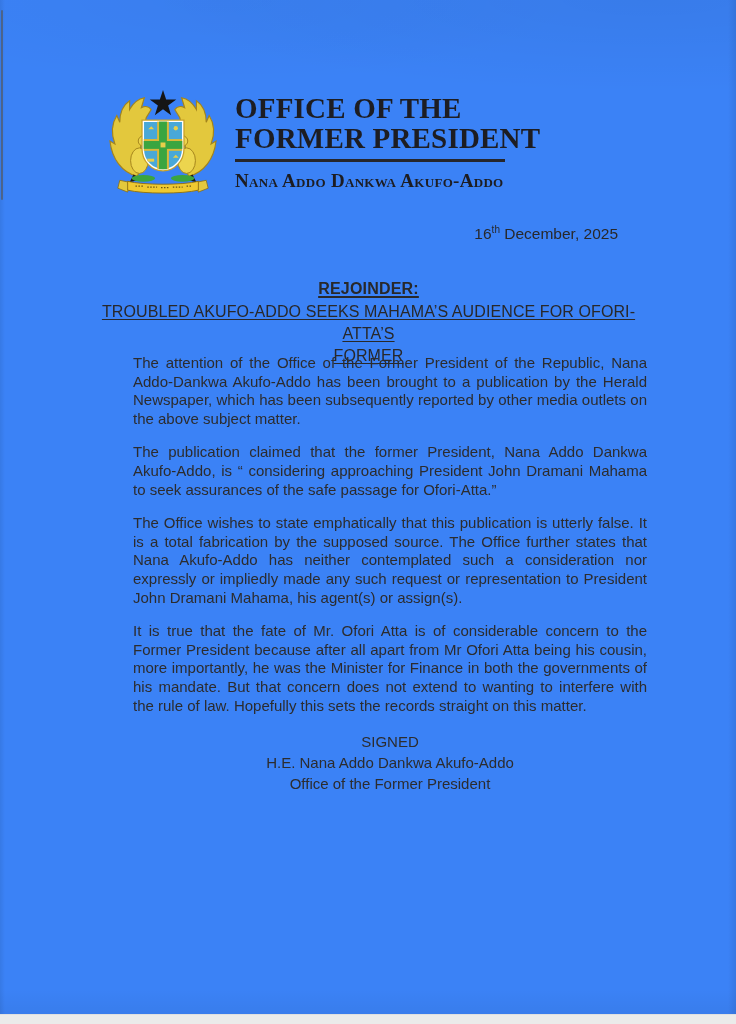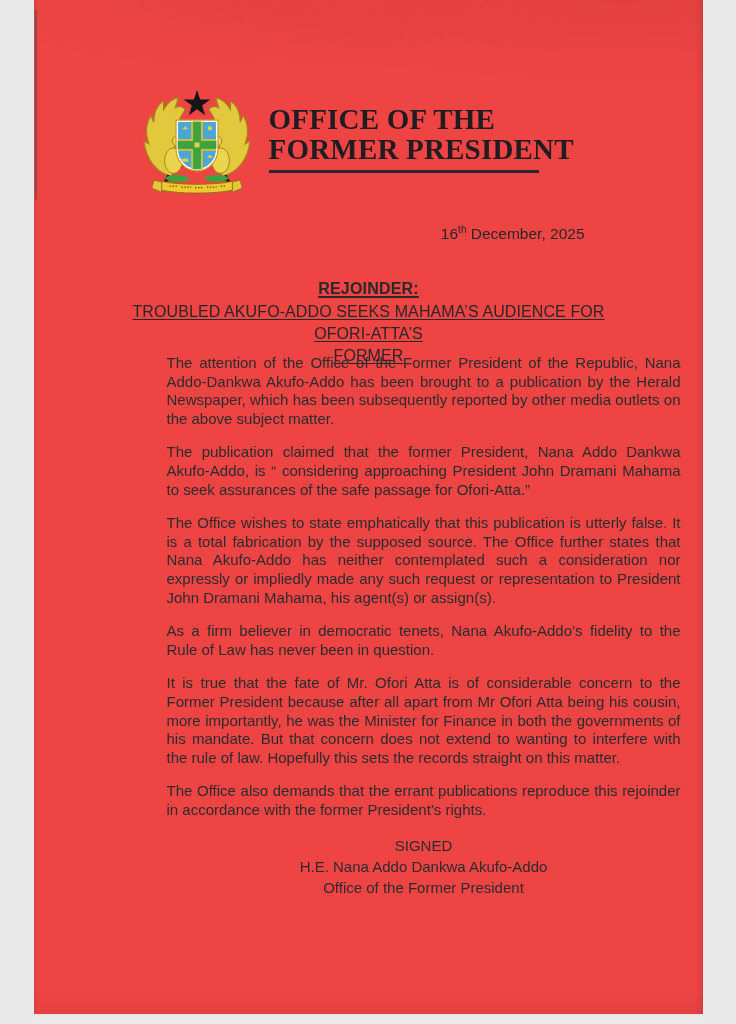--- a/index.html
+++ b/index.html
@@ -1,18 +1,18 @@
 <!DOCTYPE html>
 <html><head>
 <meta charset="utf-8">
 <style>
   html,body{margin:0;padding:0;background:#e9e9e9;}
   .page{
-    position:relative;width:669px;height:1024px;margin:0 auto;
-    background:#ef4444;overflow:hidden;
+    position:relative;width:736px;height:1024px;margin:0 auto;
+    background:#3b82f6;overflow:hidden;
     font-family:"Liberation Sans","DejaVu Sans",sans-serif;color:#2c2c2e;
   }
   
   .letterhead{position:absolute;left:104px;top:86px;display:flex;align-items:center;gap:13px;}
   .coat{width:118px;height:112px;flex:0 0 auto;}
   .lh-text{color:#1d1d22;}
   .org{
     font-family:"Liberation Serif","DejaVu Serif",serif;
     font-weight:700;font-size:29px;line-height:30px;letter-spacing:.2px;white-space:nowrap;
   }
@@ -105,37 +105,36 @@
         <path d="M16,96 L26,98 L24,108 L14,104 Z" fill="#e3c83d" stroke="#8a6d10" stroke-width="0.8"></path>
         <path d="M104,96 L94,98 L96,108 L106,104 Z" fill="#e3c83d" stroke="#8a6d10" stroke-width="0.8"></path>
         <path d="M24,97 C40,101 80,101 96,97 L96,106 C80,110 40,110 24,106 Z" fill="#efc930" stroke="#8a6d10" stroke-width="0.9"></path>
         <path d="M32,102 h8 M44,103 h10 M58,103.5 h8 M70,103 h10 M84,102 h6" stroke="#6b5410" stroke-width="1.2" fill="none" stroke-dasharray="1.5 1.5"></path>
       </g>
     </svg>
     <div class="lh-text">
       <div class="org">OFFICE OF THE</div>
       <div class="org">FORMER PRESIDENT</div>
       <div class="lh-rule"></div>
+      <div class="lh-name">Nana Addo Dankwa Akufo-Addo</div>
     </div>
   </div>
 
   <div class="date"><span>16</span><sup>th</sup><span> December, 2025</span></div>
 
   <div class="heading">
     <div class="rejoinder">REJOINDER:</div>
     <div class="subtitle"><span class="u">TROUBLED AKUFO-ADDO SEEKS MAHAMA’S AUDIENCE FOR OFORI-ATTA’S</span><br><span class="u">FORMER</span></div>
   </div>
 
   <div class="body-text">
     <p>The attention of the Office of the Former President of the Republic, Nana Addo-Dankwa Akufo-Addo has been brought to a publication by the Herald Newspaper, which has been subsequently reported by other media outlets on the above subject matter.</p>
     <p>The publication claimed that the former President, Nana Addo Dankwa Akufo-Addo, is “ considering approaching President John Dramani Mahama to seek assurances of the safe passage for Ofori-Atta.”</p>
     <p>The Office wishes to state emphatically that this publication is utterly false. It is a total fabrication by the supposed source. The Office further states that Nana Akufo-Addo has neither contemplated such a consideration nor expressly or impliedly made any such request or representation to President John Dramani Mahama, his agent(s) or assign(s).</p>
-    <p>As a firm believer in democratic tenets, Nana Akufo-Addo’s fidelity to the Rule of Law has never been in question.</p>
     <p>It is true that the fate of Mr. Ofori Atta is of considerable concern to the Former President because after all apart from Mr Ofori Atta being his cousin, more importantly, he was the Minister for Finance in both the governments of his mandate. But that concern does not extend to wanting to interfere with the rule of law. Hopefully this sets the records straight on this matter.</p>
-    <p>The Office also demands that the errant publications reproduce this rejoinder in accordance with the former President’s rights.</p>
     <div class="signature">
       <div>SIGNED</div>
       <div>H.E. Nana Addo Dankwa Akufo-Addo</div>
       <div>Office of the Former President</div>
     </div>
   </div>
 
   <div class="artifact corner-tint"></div>
   <div class="artifact edge-left-line"></div>
   <div class="artifact edge-left-soft"></div>

